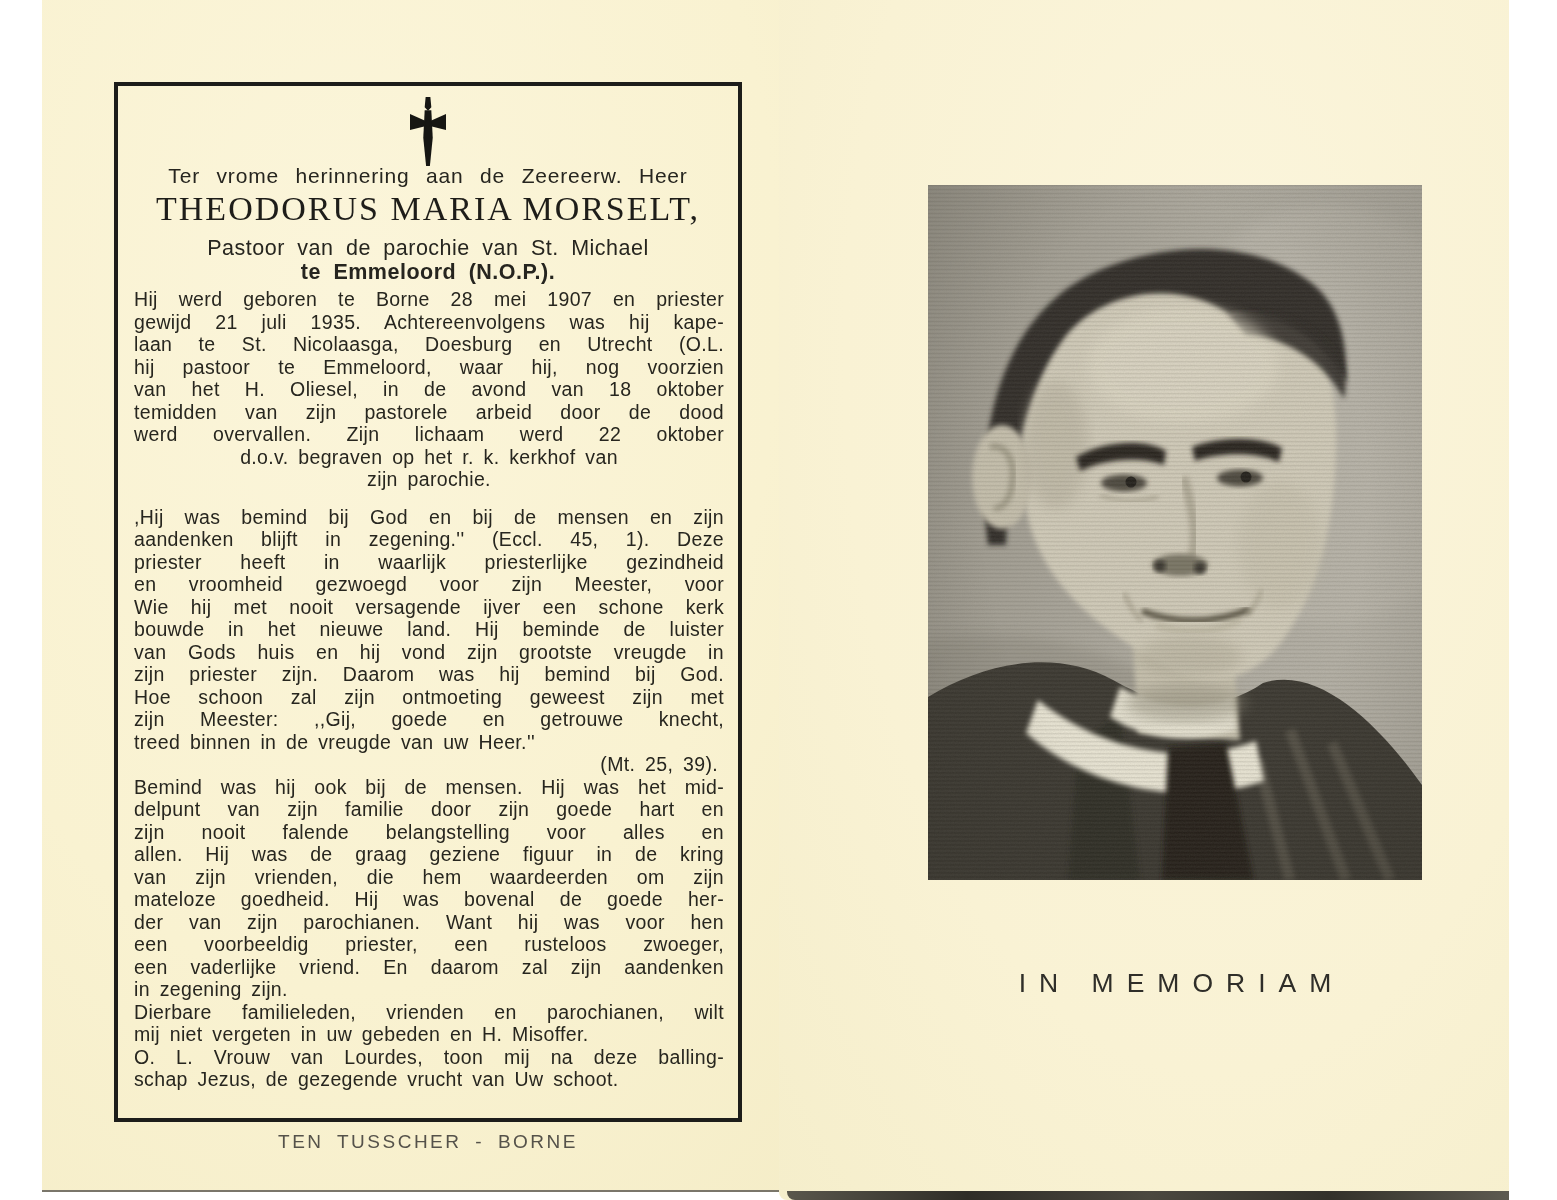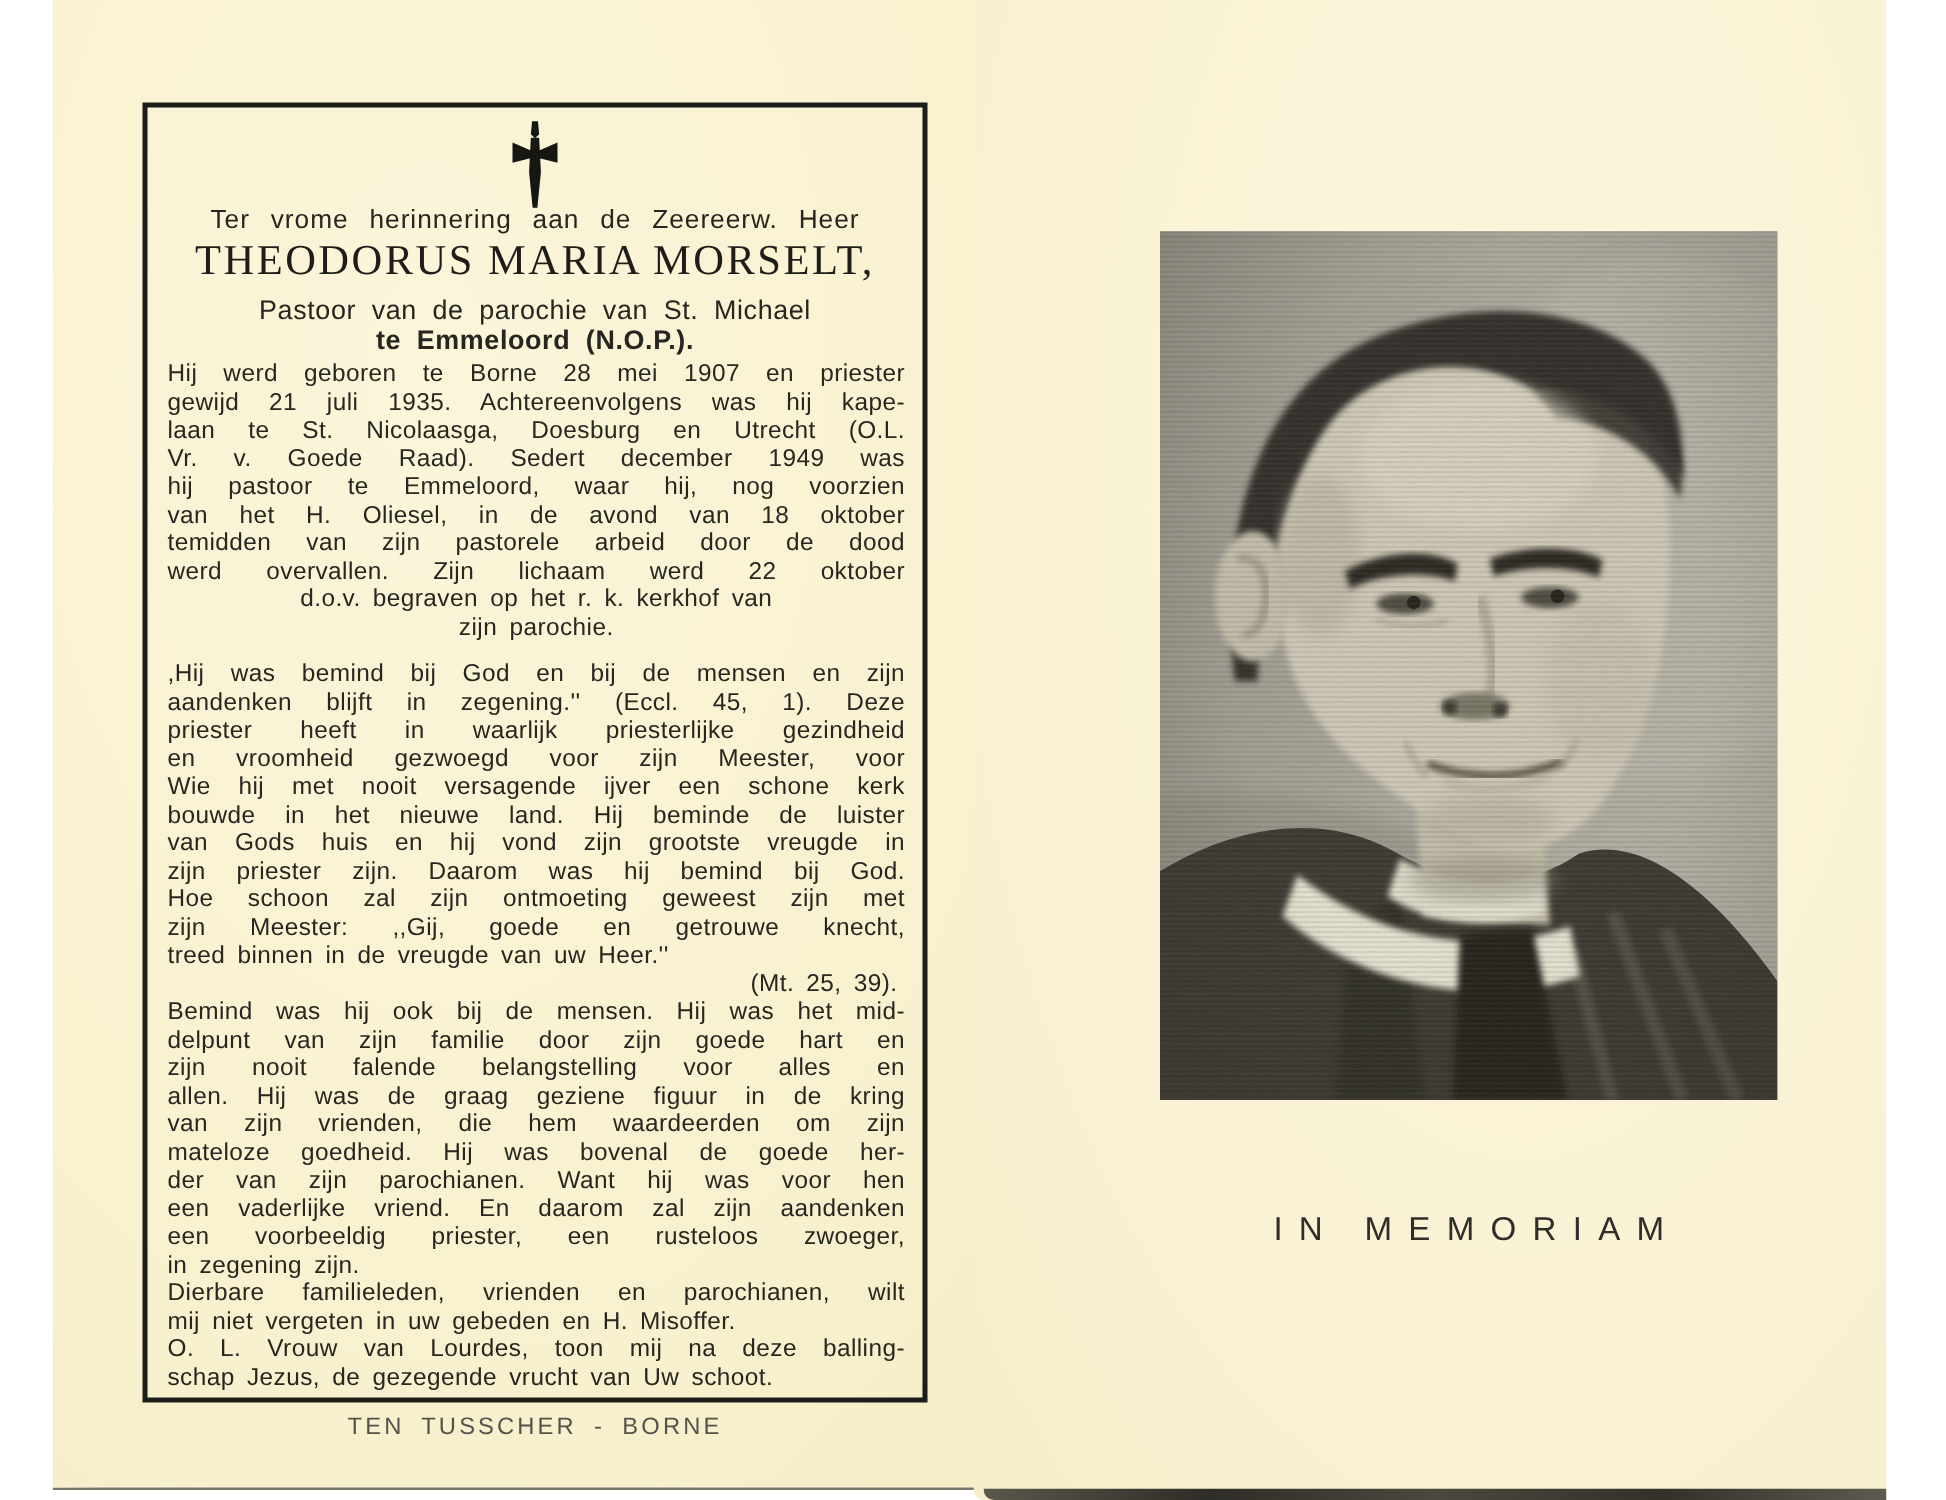--- a/index.html
+++ b/index.html
@@ -112,21 +112,20 @@
 
       <div class="intro">Ter vrome herinnering aan de Zeereerw. Heer</div>
       <div class="deceased-name">THEODORUS MARIA MORSELT,</div>
       <div class="subtitle1">Pastoor van de parochie van St. Michael</div>
       <div class="subtitle2">te Emmeloord (N.O.P.).</div>
 
       <div class="memorial-body">
           <div class="line justify">Hij werd geboren te Borne 28 mei 1907 en priester</div>
           <div class="line justify">gewijd 21 juli 1935. Achtereenvolgens was hij kape-</div>
           <div class="line justify">laan te St. Nicolaasga, Doesburg en Utrecht (O.L.</div>
-          <div class="line justify">Vr. v. Goede Raad). Sedert december 1949 was</div>
           <div class="line justify">hij pastoor te Emmeloord, waar hij, nog voorzien</div>
           <div class="line justify">van het H. Oliesel, in de avond van 18 oktober</div>
           <div class="line justify">temidden van zijn pastorele arbeid door de dood</div>
           <div class="line justify">werd overvallen. Zijn lichaam werd 22 oktober</div>
           <div class="line center">d.o.v. begraven op het r. k. kerkhof van</div>
           <div class="line center">zijn parochie.</div>
           <div class="line justify gap-before">,Hij was bemind bij God en bij de mensen en zijn</div>
           <div class="line justify">aandenken blijft in zegening.'' (Eccl. 45, 1). Deze</div>
           <div class="line justify">priester heeft in waarlijk priesterlijke gezindheid</div>
           <div class="line justify">en vroomheid gezwoegd voor zijn Meester, voor</div>
@@ -138,22 +137,22 @@
           <div class="line justify">zijn Meester: ,,Gij, goede en getrouwe knecht,</div>
           <div class="line left">treed binnen in de vreugde van uw Heer.''</div>
           <div class="line right">(Mt. 25, 39).</div>
           <div class="line justify">Bemind was hij ook bij de mensen. Hij was het mid-</div>
           <div class="line justify">delpunt van zijn familie door zijn goede hart en</div>
           <div class="line justify">zijn nooit falende belangstelling voor alles en</div>
           <div class="line justify">allen. Hij was de graag geziene figuur in de kring</div>
           <div class="line justify">van zijn vrienden, die hem waardeerden om zijn</div>
           <div class="line justify">mateloze goedheid. Hij was bovenal de goede her-</div>
           <div class="line justify">der van zijn parochianen. Want hij was voor hen</div>
+          <div class="line justify">een voorbeeldig priester, een rusteloos zwoeger,</div>
           <div class="line justify">een vaderlijke vriend. En daarom zal zijn aandenken</div>
-          <div class="line justify">een voorbeeldig priester, een rusteloos zwoeger,</div>
           <div class="line left">in zegening zijn.</div>
           <div class="line justify">Dierbare familieleden, vrienden en parochianen, wilt</div>
           <div class="line left">mij niet vergeten in uw gebeden en H. Misoffer.</div>
           <div class="line justify">O. L. Vrouw van Lourdes, toon mij na deze balling-</div>
           <div class="line left">schap Jezus, de gezegende vrucht van Uw schoot.</div>
         </div>
     </div>
 
     <div class="imprint">TEN TUSSCHER - BORNE</div>
   </div>

